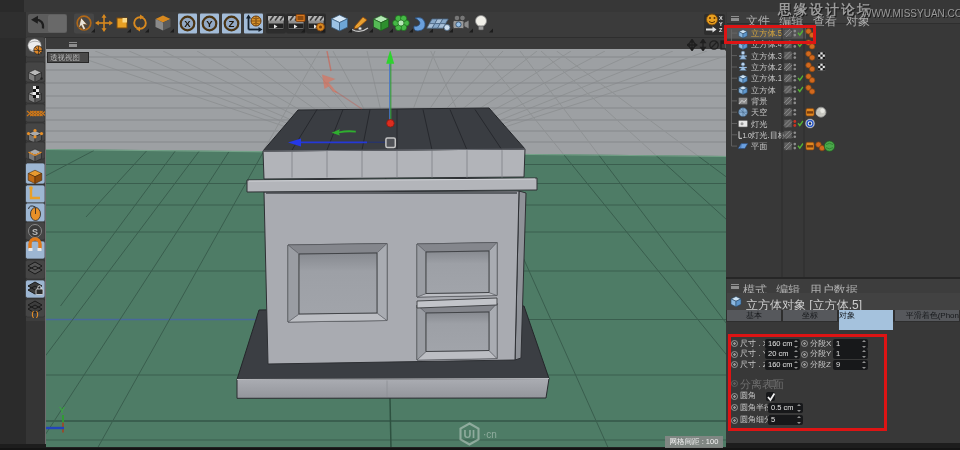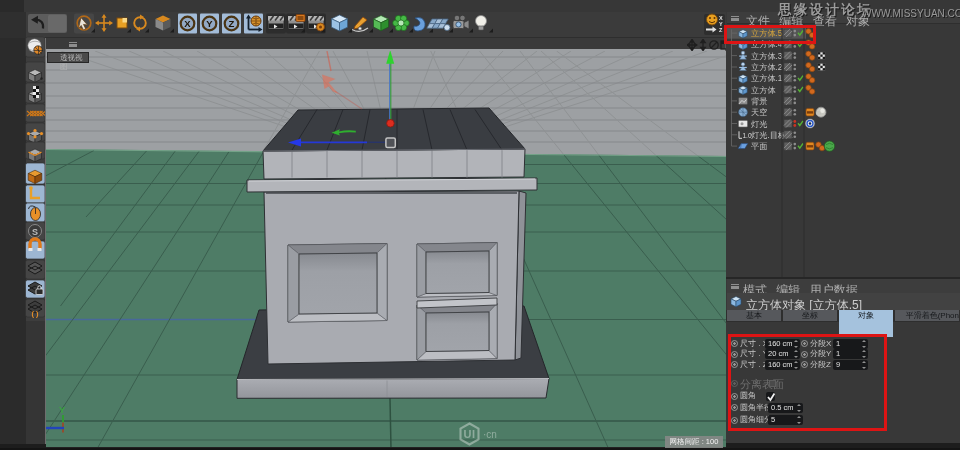--- a/index.html
+++ b/index.html
@@ -413,21 +413,21 @@
 <line x1="0" y1="377" x2="18" y2="377" stroke="#2244bb" stroke-width="2.4"></line>
 <text x="13" y="362" fill="#35b535" font-size="9" font-family="Liberation Sans">Y</text>
 <g opacity="0.5">
         <path d="M423.5,372.5 l9,5.2 v10.6 l-9,5.2 -9,-5.2 v-10.6 z" fill="none" stroke="#cfdbd4" stroke-width="2.1"></path>
         <text x="417.5" y="387" fill="#cfdbd4" font-size="11" font-weight="bold" font-family="Liberation Sans" letter-spacing="0.5">UI</text>
         <text x="437.0" y="387" fill="#cfdbd4" font-size="10" font-family="Liberation Sans">·cn</text>
       </g>
 <rect x="0" y="396" width="681" height="1" fill="#222"></rect>
 </svg>
 
-<div class="ab" style="left:47px;top:52px;width:42px;height:11px;background:#4a4a4a;border:1px solid #272727;color:#b4b4b4;font-size:7.5px;line-height:9px;padding-left:12px">透视视图</div>
+<div class="ab" style="left:47px;top:52px;width:42px;height:11px;background:#4a4a4a;border:1px solid #272727;color:#b4b4b4;font-size:7.5px;line-height:9px;padding-left:2px">透视视图</div>
 <div class="ab" style="left:665px;top:436px;width:58px;height:12px;background:rgba(132,136,133,.92);color:#f2f2f2;font-size:7.5px;line-height:12px;text-align:center">网格间距 : 100 cm</div>
 
 <div class="ab" style="left:0;top:447.5px;width:960px;height:2.5px;background:#141414;z-index:40"></div>
     <div class="ab" style="left:0;top:444px;width:46px;height:6px;background:#1d1d1d"></div>
     <div class="ab" style="left:726px;top:441.5px;width:234px;height:8.5px;background:#1d1d1d"></div>
 
 <div class="ab" style="left:726px;top:0;width:234px;height:443px;background:#383838"></div>
 <div class="ab" style="left:726px;top:0;width:234px;height:12px;background:#373737"></div>
 <div class="ab" style="left:727px;top:12px;width:233px;height:12px;background:#3d3d3d;border-bottom:1px solid #2e2e2e"></div>
 <div class="ab t" style="left:746px;top:13px;word-spacing:6px">文件 编辑 查看 对象</div>
@@ -578,21 +578,21 @@
 <svg class="ab" style="left:729px;top:295px" width="14" height="14" viewBox="0 0 14 14">
       <path d="M7,1.5 l5,2.4 -5,2.4 -5,-2.4 z" fill="#cfe4f4" stroke="#2a4a6a" stroke-width="0.6"></path>
       <path d="M2,3.9 l5,2.4 0,5.4 -5,-2.4 z" fill="#8cb8e0" stroke="#2a4a6a" stroke-width="0.6"></path>
       <path d="M12,3.9 l-5,2.4 0,5.4 5,-2.4 z" fill="#5e96cc" stroke="#2a4a6a" stroke-width="0.6"></path>
     </svg>
     <div class="ab t" style="left:746px;top:297px;color:#cccccc">立方体对象 [立方体.5]</div>
 <div id="am" class="ab" style="left:726px;top:310px;width:234px;height:133px">
       <div style="position:absolute;left:0;top:0;width:234px;height:12px;background:#2e2e2e"></div>
 <div style="position:absolute;left:1px;top:0;width:54px;height:11px;background:#56585c;color:#17191c;font-size:8px;line-height:11px;text-align:center;overflow:hidden;white-space:nowrap">基本</div>
 <div style="position:absolute;left:57px;top:0;width:54px;height:11px;background:#56585c;color:#17191c;font-size:8px;line-height:11px;text-align:center;overflow:hidden;white-space:nowrap">坐标</div>
-<div style="position:absolute;left:113px;top:0;width:54px;height:27px;background:#a5c2dd;color:#14181c;font-size:8px;line-height:11px;text-align:center;overflow:hidden;white-space:nowrap">对象</div>
+<div style="position:absolute;left:113px;top:0;width:54px;height:20px;background:#a5c2dd;color:#14181c;font-size:8px;line-height:11px;overflow:hidden;white-space:nowrap">对象</div>
 <div style="position:absolute;left:169px;top:0;width:64px;height:11px;background:#56585c;color:#17191c;font-size:8px;line-height:11px;text-align:right;overflow:hidden;white-space:nowrap">平滑着色(Phon</div>
 <span style="position:absolute;left:5px;top:30.0px;width:7px;height:7px;border:1px solid #979797;border-radius:50%;background:radial-gradient(circle,#979797 0 1px,transparent 1.5px)"></span>
 <span style="position:absolute;left:14px;top:28.5px;font-size:8px;line-height:10px;color:#c6c6c6;white-space:nowrap">尺寸 . X</span>
 <div style="position:absolute;left:39px;top:28.5px;width:35px;height:10px;background:#17181a;border-radius:2px;color:#e2e2e2;font-size:7.5px;line-height:10px;padding-left:3px">160 cm<span style="position:absolute;right:2px;top:1px;width:0;height:0;border-left:2px solid transparent;border-right:2px solid transparent;border-bottom:2.8px solid #909090"></span><span style="position:absolute;right:2px;bottom:1px;width:0;height:0;border-left:2px solid transparent;border-right:2px solid transparent;border-top:2.8px solid #909090"></span></div>
 <span style="position:absolute;left:75px;top:30.0px;width:7px;height:7px;border:1px solid #979797;border-radius:50%;background:radial-gradient(circle,#979797 0 1px,transparent 1.5px)"></span>
 <span style="position:absolute;left:84px;top:28.5px;font-size:8px;line-height:10px;color:#c6c6c6;white-space:nowrap">分段X</span>
 <div style="position:absolute;left:107px;top:28.5px;width:35px;height:10px;background:#17181a;border-radius:2px;color:#e2e2e2;font-size:7.5px;line-height:10px;padding-left:3px">1<span style="position:absolute;right:2px;top:1px;width:0;height:0;border-left:2px solid transparent;border-right:2px solid transparent;border-bottom:2.8px solid #909090"></span><span style="position:absolute;right:2px;bottom:1px;width:0;height:0;border-left:2px solid transparent;border-right:2px solid transparent;border-top:2.8px solid #909090"></span></div>
 <span style="position:absolute;left:5px;top:40.5px;width:7px;height:7px;border:1px solid #979797;border-radius:50%;background:radial-gradient(circle,#979797 0 1px,transparent 1.5px)"></span>
 <span style="position:absolute;left:14px;top:39px;font-size:8px;line-height:10px;color:#c6c6c6;white-space:nowrap">尺寸 . Y</span>
 <div style="position:absolute;left:39px;top:39px;width:35px;height:10px;background:#17181a;border-radius:2px;color:#e2e2e2;font-size:7.5px;line-height:10px;padding-left:3px">20 cm<span style="position:absolute;right:2px;top:1px;width:0;height:0;border-left:2px solid transparent;border-right:2px solid transparent;border-bottom:2.8px solid #909090"></span><span style="position:absolute;right:2px;bottom:1px;width:0;height:0;border-left:2px solid transparent;border-right:2px solid transparent;border-top:2.8px solid #909090"></span></div>

